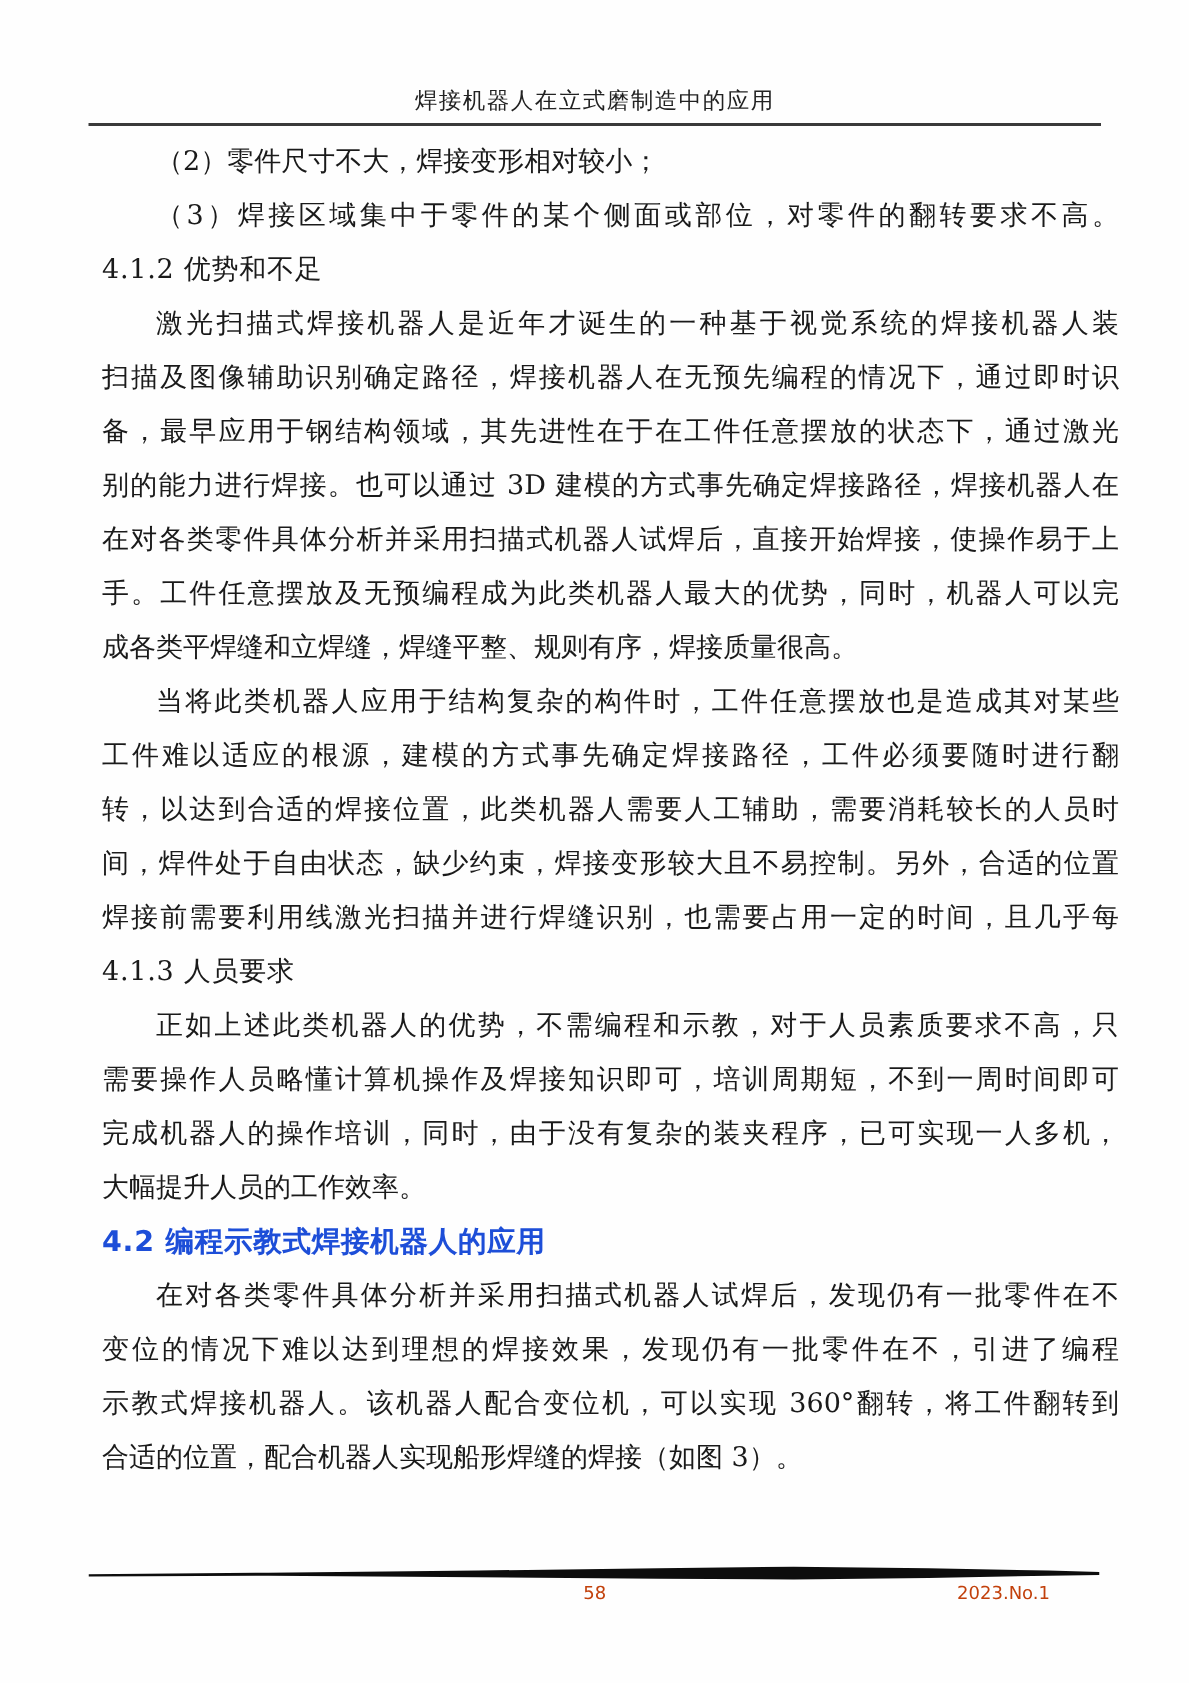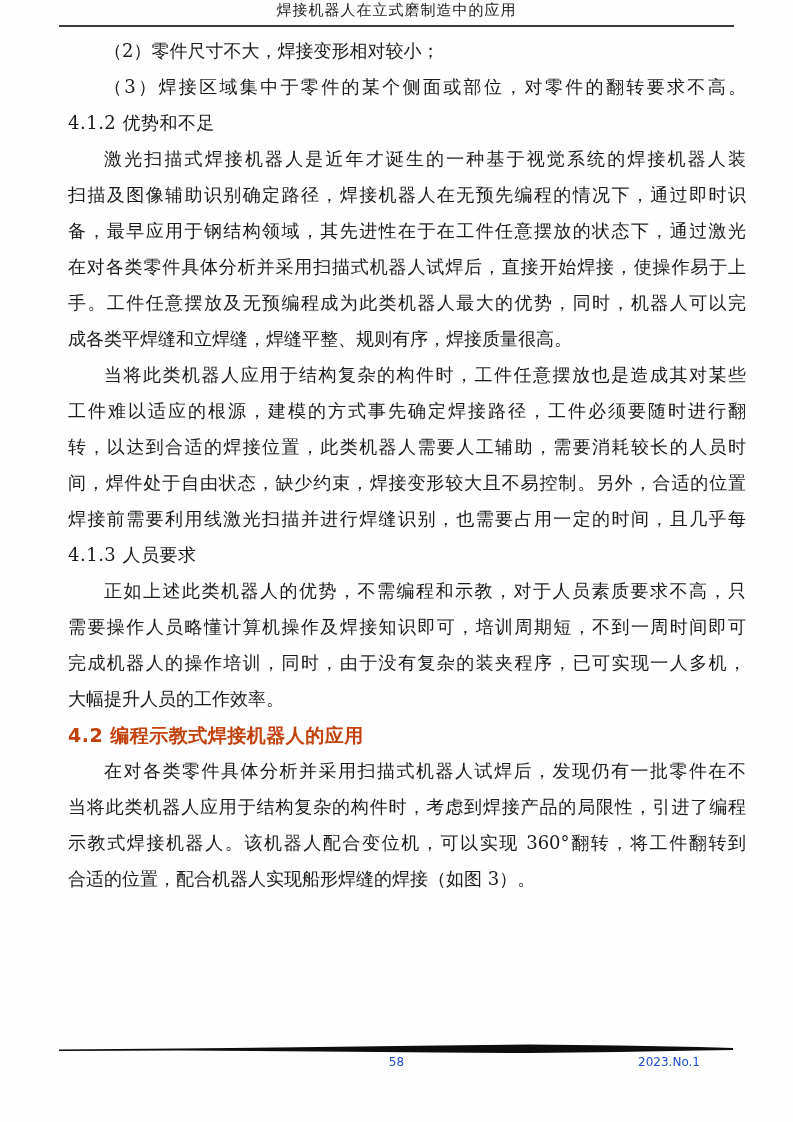--- a/index.html
+++ b/index.html
@@ -6,21 +6,21 @@
   .page {
     position: relative;
     width: 793px;
     height: 1122px;
     background: #fefefe;
     overflow: hidden;
     font-family: "DejaVu Serif", serif;
     color: #1a1a1a;
   }
   
-  .header { }
+  .header { padding-top: 57px; }
   .header .title {
     height: 20px;
     line-height: 20px;
     text-align: center;
     font-size: 15px;
     letter-spacing: 1px;
     color: #222222;
   }
   .header .rule {
     margin: 5px 59px 0 59px;
@@ -43,33 +43,33 @@
     text-align-last: justify;
     text-justify: inter-character;
   }
   .ln.ind { text-indent: 2em; }
   .ln.h3 { font-size: 18px; letter-spacing: 0.5px; }
   .ln.h2 {
     font-family: "DejaVu Sans", sans-serif;
     font-weight: bold;
     font-size: 19px;
     letter-spacing: 0.5px;
-    color: #c2410c;
+    color: #1d4ed8;
   }
   
   .footer { position: absolute; left: 0; right: 0; top: 1044px; }
   .footer .bar { display: block; margin: 0 59px; }
   .footer .bar polygon { fill: #0d0d0d; }
   .footer .meta {
     position: relative;
     height: 16px;
     margin-top: 1px;
     font-family: "DejaVu Sans", sans-serif;
     font-size: 12px;
-    color: #1d4ed8;
+    color: #c2410c;
   }
   .footer .page-num {
     position: absolute; left: 0; right: 0;
     text-align: center;
   }
   .footer .issue {
     position: absolute; right: 93px; top: 0;
   }
 </style>
 </head>
@@ -82,36 +82,37 @@
     <div class="rule"></div>
   </div>
 
   <div class="body">
     <div class="ln ind">（2）零件尺寸不大，焊接变形相对较小；</div>
     <div class="ln jf ind">（3）焊接区域集中于零件的某个侧面或部位，对零件的翻转要求不高。</div>
     <div class="ln h3">4.1.2 优势和不足</div>
     <div class="ln jf ind">激光扫描式焊接机器人是近年才诞生的一种基于视觉系统的焊接机器人装</div>
     <div class="ln jf">扫描及图像辅助识别确定路径，焊接机器人在无预先编程的情况下，通过即时识</div>
     <div class="ln jf">备，最早应用于钢结构领域，其先进性在于在工件任意摆放的状态下，通过激光</div>
+    <div class="ln jf">别的能力进行焊接。也可以通过 3D 建模的方式事先确定焊接路径，焊接机器人在</div>
     <div class="ln jf">在对各类零件具体分析并采用扫描式机器人试焊后，直接开始焊接，使操作易于上</div>
     <div class="ln jf">手。工件任意摆放及无预编程成为此类机器人最大的优势，同时，机器人可以完</div>
     <div class="ln">成各类平焊缝和立焊缝，焊缝平整、规则有序，焊接质量很高。</div>
     <div class="ln jf ind">当将此类机器人应用于结构复杂的构件时，工件任意摆放也是造成其对某些</div>
     <div class="ln jf">工件难以适应的根源，建模的方式事先确定焊接路径，工件必须要随时进行翻</div>
     <div class="ln jf">转，以达到合适的焊接位置，此类机器人需要人工辅助，需要消耗较长的人员时</div>
     <div class="ln jf">间，焊件处于自由状态，缺少约束，焊接变形较大且不易控制。另外，合适的位置</div>
     <div class="ln jf">焊接前需要利用线激光扫描并进行焊缝识别，也需要占用一定的时间，且几乎每</div>
     <div class="ln h3">4.1.3 人员要求</div>
     <div class="ln jf ind">正如上述此类机器人的优势，不需编程和示教，对于人员素质要求不高，只</div>
     <div class="ln jf">需要操作人员略懂计算机操作及焊接知识即可，培训周期短，不到一周时间即可</div>
     <div class="ln jf">完成机器人的操作培训，同时，由于没有复杂的装夹程序，已可实现一人多机，</div>
     <div class="ln">大幅提升人员的工作效率。</div>
     <div class="ln h2">4.2 编程示教式焊接机器人的应用</div>
     <div class="ln jf ind">在对各类零件具体分析并采用扫描式机器人试焊后，发现仍有一批零件在不</div>
-    <div class="ln jf">当将此类机器人应用于结构复杂的构件时，考虑到焊接产品的局限性，引进了编程</div>
+    <div class="ln jf">变位的情况下难以达到理想的焊接效果，发现仍有一批零件在不，引进了编程</div>
     <div class="ln jf">示教式焊接机器人。该机器人配合变位机，可以实现 360°翻转，将工件翻转到</div>
     <div class="ln">合适的位置，配合机器人实现船形焊缝的焊接（如图 3）。</div>
   </div>
 
   <div class="footer">
     <svg class="bar" width="674" height="10" viewBox="0 0 674 10" aria-hidden="true">
       <polygon points="0,5.5 120,4.5 260,3 380,1.5 470,0.5 560,1.5 640,3 674,4 674,6 640,6.5 560,8 470,9 380,8.5 260,7.5 120,6.5 0,7"></polygon>
     </svg>
     <div class="meta">
       <span class="page-num">58</span>

